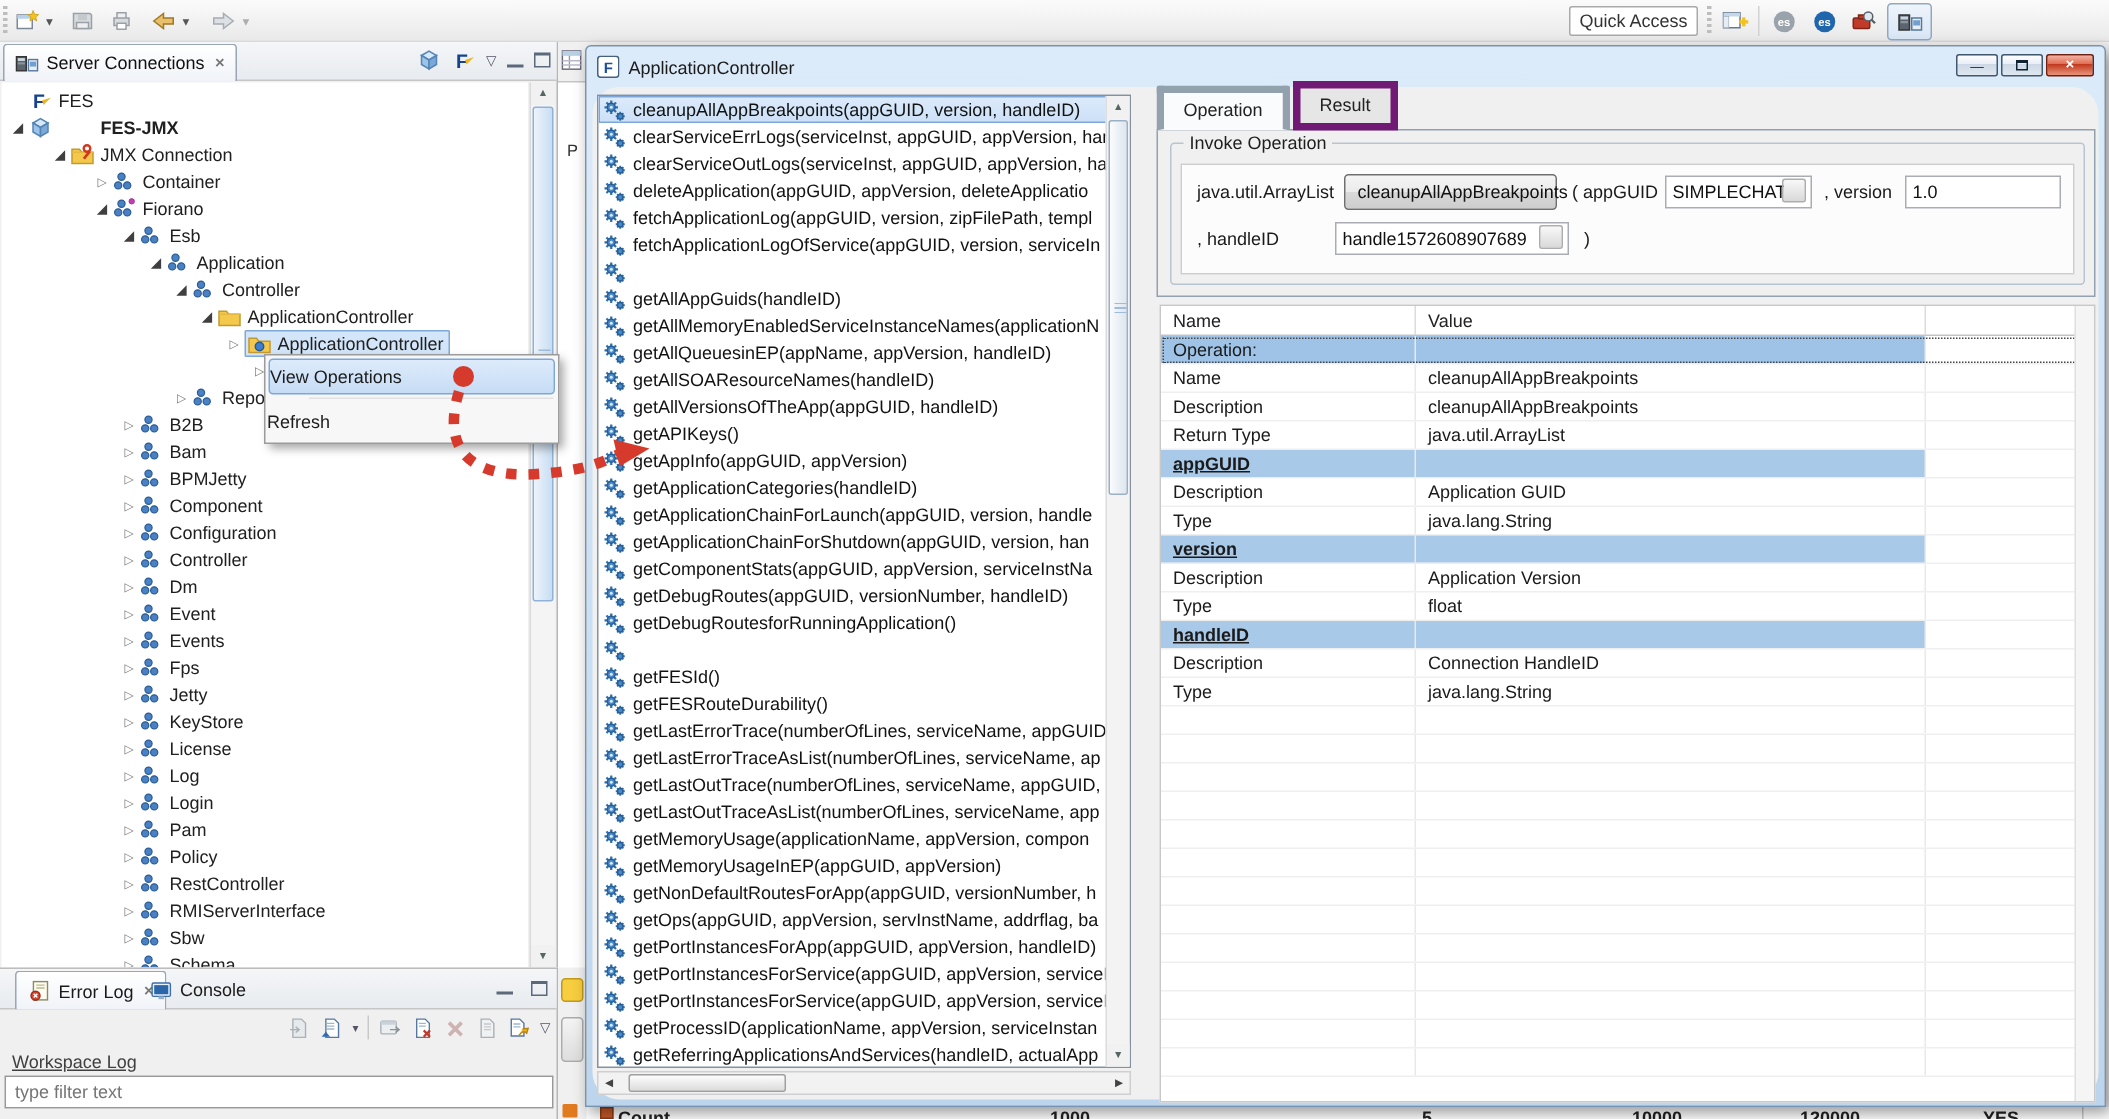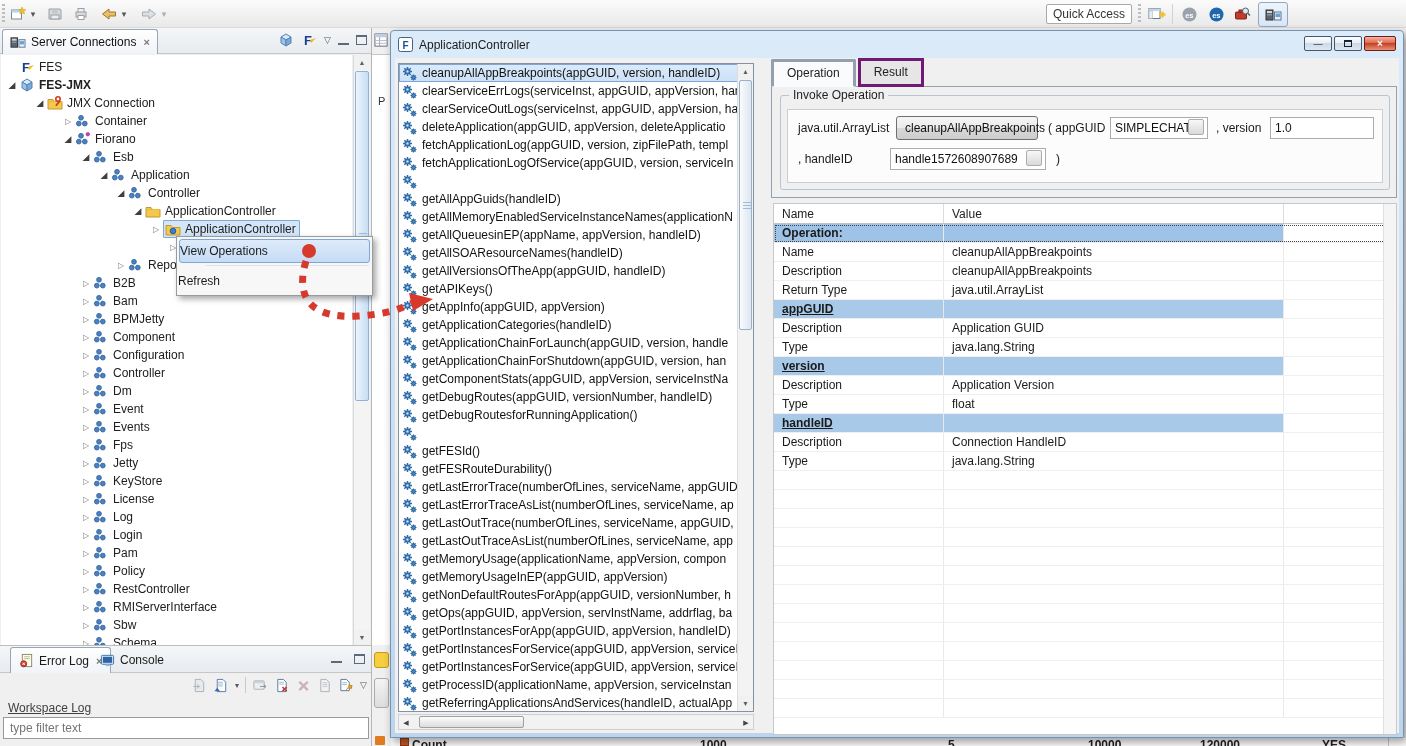--- a/index.html
+++ b/index.html
@@ -36,21 +36,21 @@
   .vt-glyph { font-size:9px; color:#556; }
   .mini-min { width:11px; height:9px; border-bottom:2px solid #5a6a7a; }
   .mini-max { width:11px; height:10px; border:1px solid #5a6a7a; border-top:2px solid #5a6a7a; }
 
   .tree { position:absolute; left:1px; top:27px; width:351px; height:590px; background:#fff; overflow:hidden; padding-top:3px; }
   .tree-row { height:18px; display:flex; align-items:center; white-space:nowrap; }
   .exp { width:14px; flex:0 0 14px; font-size:8px; color:#7a7a7a; text-align:center; }
   .exp.open { color:#3f3f3f; font-size:9px; }
   .node-icon { width:16px; height:16px; flex:0 0 16px; margin-right:4px; }
   .tree-row .lbl { font-size:12px; color:#202020; }
-  .tree-row .lbl.b { font-weight:bold; }
+  .tree-row .lbl.b { font-weight:bold;margin-left:28px; }
   .selwrap { display:flex; align-items:center; background:#d3e5f8; border:1px solid #7fa8d4; padding:0 3px 0 1px; border-radius:1px; }
   .selwrap .node-icon { margin-right:4px; }
 
   .tree-scroll { position:absolute; right:1px; top:27px; width:17px; height:590px; background:#f4f4f4; border-left:1px solid #d9d9d9; }
   .scr-btn { position:absolute; left:0; width:16px; height:15px; font-size:7px; color:#566; display:flex; align-items:center; justify-content:center; background:#f1f1f1; }
   .tree-thumb { position:absolute; left:1px; top:16px; width:14px; height:330px; border:1px solid #8fb2d9;
     background:linear-gradient(90deg,#ecf4fc,#c8ddf3); border-radius:2px; }
   .thumb-grip { position:absolute; left:3px; top:50%; width:8px; height:7px; margin-top:-3px;
     background-image:repeating-linear-gradient(#9fbcdc 0 1px, transparent 1px 3px); }
 
@@ -93,38 +93,38 @@
     background:linear-gradient(#dcebf9,#bdd5ec); border:1px solid #7693b2; border-radius:4px 4px 0 0;
     box-shadow:3px 4px 10px rgba(0,0,0,.4); }
   .titlebar { position:absolute; left:0; top:0; right:0; height:27px; display:flex; align-items:center; padding-left:7px; gap:6px; }
   .title-text { font-size:12px; color:#1b1b1b; }
   .win-btns { position:absolute; right:7px; top:5px; display:flex; gap:2px; }
   .wb { width:28px; height:15px; border:1px solid #41586f; border-radius:2px; display:flex; align-items:center; justify-content:center;
     background:linear-gradient(#fdfdfe 0%,#e9eff6 45%,#ccd8e5 46%,#dfe8f1 100%); font-size:9px; color:#123; }
   .wb.close { width:32px; background:linear-gradient(#f3b3a4 0%,#e06a51 45%,#c23a1f 46%,#e8947a 100%);
     color:#fff; font-weight:bold; font-size:10px; border-color:#6e1f10; }
   .wb .maxg { width:8px; height:7px; border:1px solid #123; border-top:2px solid #123; }
-  .dlg-body { position:absolute; left:4px; top:27px; right:4px; bottom:4px; background:#f0f0f0; }
+  .dlg-body { position:absolute; left:4px; top:27px; right:4px; bottom:4px; background:#f0f0f0;border-radius:18px; }
 
   
   .ops-list { position:absolute; left:3px; top:5px; width:356px; height:649px; background:#fff; border:1px solid #85919f; overflow:hidden; }
   .op-row { height:18px; display:flex; align-items:center; white-space:nowrap; overflow:hidden; padding:0 18px 0 3px; }
   .op-row .gear { width:15px; height:15px; flex:0 0 15px; margin-right:5px; }
   .op-row .op-txt { font-size:12px; color:#121212; }
   .op-row.sel { background:linear-gradient(#ddebfb,#cbe0f7); outline:1px solid #7da7d9; outline-offset:-1px; }
   .ops-vscroll { position:absolute; left:342px; top:6px; width:16px; height:647px; background:#f3f3f3; border-left:1px solid #ddd; }
   .ops-thumb { position:absolute; left:1px; top:16px; width:13px; height:250px; border:1px solid #9bb0c6;
     background:linear-gradient(90deg,#fafcfe,#dde5ee); border-radius:2px; }
   .ops-hscroll { position:absolute; left:3px; top:656px; width:356px; height:16px; background:#f2f2f2; border:1px solid #cfcfcf; }
   .hthumb { position:absolute; left:20px; top:1px; width:105px; height:12px; border:1px solid #9f9f9f; background:linear-gradient(#fdfdfd,#dcdcdc); border-radius:2px; }
   .harr { position:absolute; top:1px; font-size:7px; color:#444; width:14px; text-align:center; line-height:13px; }
 
   
   .rtabs { position:absolute; left:376px; top:4px; height:25px; display:flex; align-items:flex-end; z-index:2; }
-  .rtab { padding:4px 13px 5px; font-size:12px; border:3px solid #701a75; background:#e6e6e6; color:#222; margin-right:2px; }
+  .rtab { padding:4px 13px 5px; font-size:12px; border:5px solid #701a75; background:#e6e6e6; color:#222; margin-right:2px; }
   .rtab.sel { background:#fafbfc; border-color:#93a0ae; border-bottom:1px solid #fafbfc; border-radius:2px 2px 0 0; padding-bottom:6px; }
   .tab-box { position:absolute; left:376px; top:28px; width:626px; height:112px; border:1px solid #93a0ae; background:#f0f0f0; z-index:1; }
   .grp { position:absolute; left:8px; top:8px; width:610px; height:95px; border:1px solid #b9c4d2; border-radius:3px; }
   .grp-label { position:absolute; top:-8px; left:8px; background:#f0f0f0; padding:0 4px; color:#1e1e1e; }
   .grp-inner { position:absolute; left:6px; top:13px; width:596px; height:74px; border:1px solid #cdcdcd; background:#fcfcfc; }
   .iv-lbl { position:absolute; font-size:12px; color:#1a1a1a; line-height:24px; height:24px; }
   .iv-btn { position:absolute; height:24px; border:1px solid #6f6f6f; border-radius:3px; text-align:center; line-height:22px;
     background:linear-gradient(#f5f5f5 0%,#ebebeb 49%,#d9d9d9 50%,#cdcdcd 100%); font-size:12px; color:#111; padding:0 8px; }
   .iv-input { position:absolute; height:22px; border:1px solid #a9adb3; background:#fff; font-family:"Liberation Sans",sans-serif;
     font-size:12px; color:#111; padding:0 4px; }
@@ -135,21 +135,21 @@
   .ptable { position:absolute; left:378px; top:145px; width:624px; height:532px; background:#fff; border:1px solid #c8c8c8; overflow:hidden; }
   .thead { height:20px; display:flex; border-bottom:1px solid #c3c3c3; background:#fff; }
   .thead span { padding:3px 0 0 8px; color:#222; }
   .h1 { width:170px; border-right:1px solid #dcdcdc; }
   .h2 { width:340px; border-right:1px solid #dcdcdc; }
   .trow { height:19px; display:flex; border-bottom:1px solid #efefef; }
   .c1 { width:170px; padding:2px 0 0 8px; border-right:1px solid #e9e9e9; overflow:hidden; white-space:nowrap; }
   .c2 { width:340px; padding:2px 0 0 8px; border-right:1px solid #e9e9e9; overflow:hidden; white-space:nowrap; }
   .trow.hl .c1, .trow.hl .c2 { background:#a9c9e9; font-weight:bold;text-decoration:underline; }
   .trow.hl .c2 { font-weight:normal; }
-  .trow.hlsel .c1, .trow.hlsel .c2 { background:#9fc3e6; font-weight:bold; }
+  .trow.hlsel .c1, .trow.hlsel .c2 { background:#9fc3e6; font-weight:normal; }
   .trow.hlsel { outline:1px dotted #444; outline-offset:-2px; }
   .tbl-scrolltrack { position:absolute; right:0; top:0; width:13px; height:100%; background:#f5f5f5; border-left:1px solid #e0e0e0; }
 
   .arrow-overlay { position:absolute; left:0; top:0; z-index:100; pointer-events:none; }
 </style>
 </head>
 <body>
 
 <div class="stage">
 

